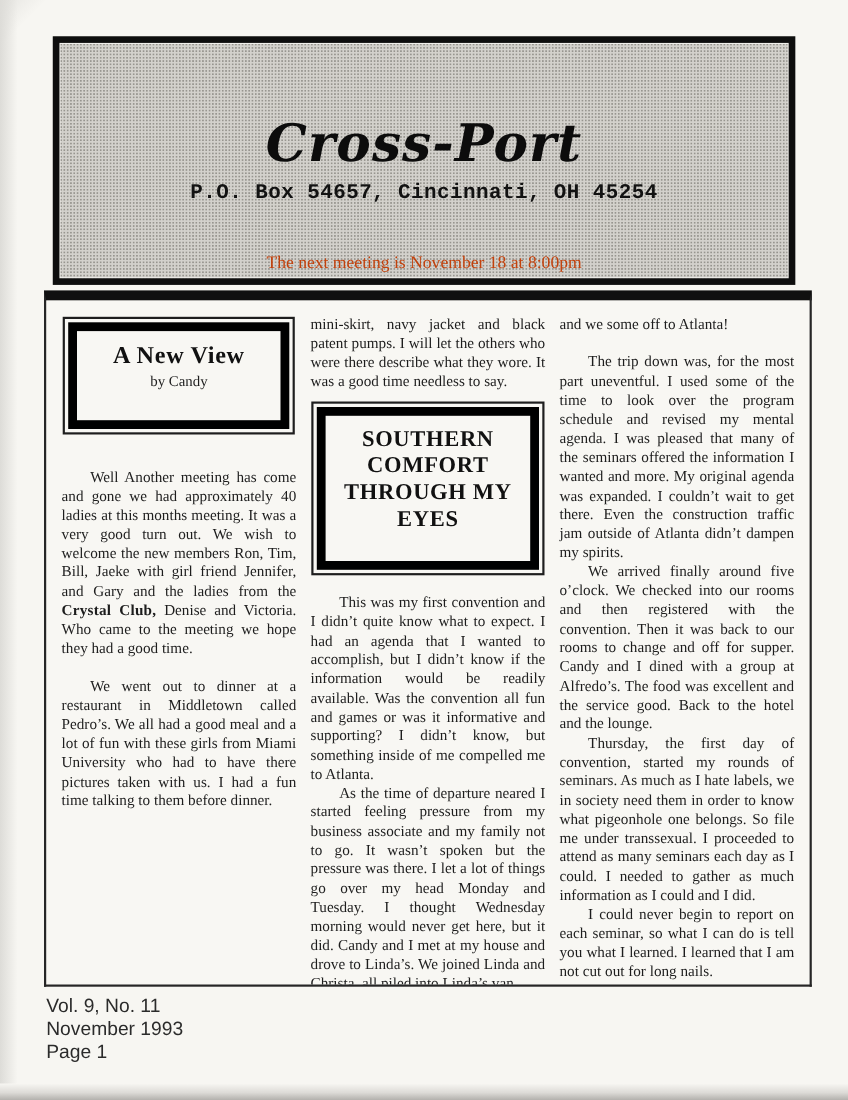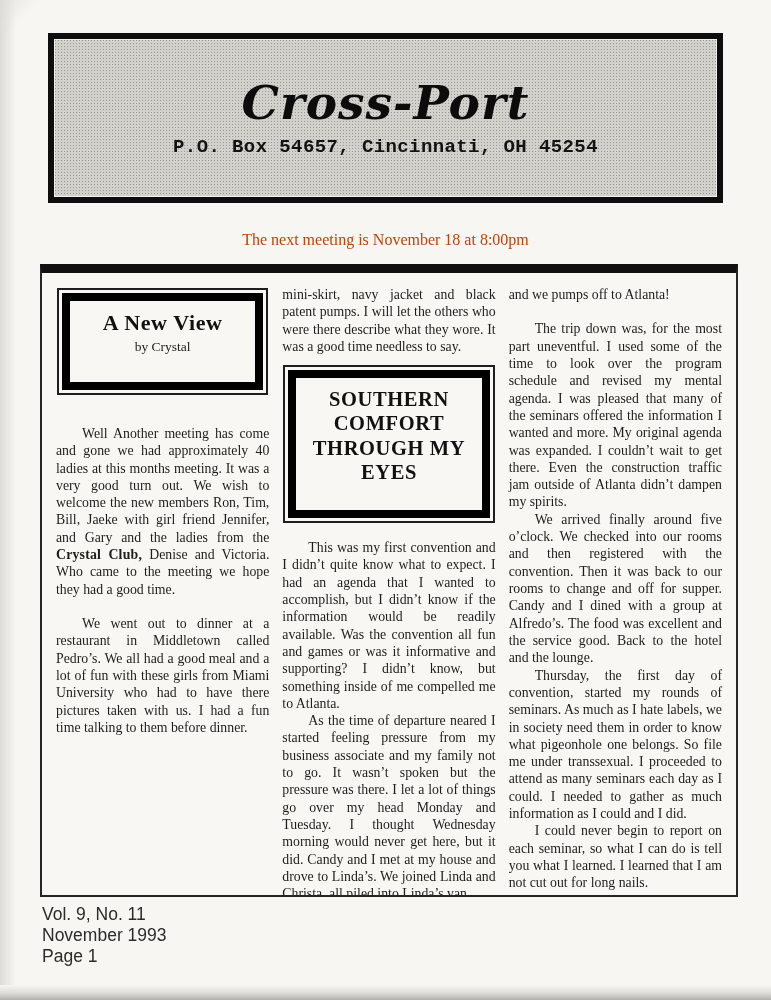--- a/index.html
+++ b/index.html
@@ -12,21 +12,21 @@
       linear-gradient(135deg, #e6e5e1 0px, rgba(255,255,255,0) 30px),
       #f7f6f2;
     font-family: "Liberation Serif", serif;
     color: #1c1c1c;
   }
 
   
   .masthead {
     position: absolute;
     left: 48px; top: 33px;
-    width: 675px; height: 170px;
+    width: 675px; height: 226px;
     box-sizing: border-box;
     border: 6px solid #0e0e0e;
     background-color: #d3d1cc;
     background-image: radial-gradient(circle, #97958f 0.8px, rgba(0,0,0,0) 1px);
     background-size: 3px 3px;
     display: flex;
     flex-direction: column;
     align-items: center;
     justify-content: center;
     box-shadow: 0 0 0 1px #f1f0ec inset;
@@ -149,41 +149,41 @@
     <div class="mh-address">P.O. Box 54657, Cincinnati, OH  45254</div>
   </div>
 
   <div class="meeting-notice">The next meeting is November 18 at 8:00pm</div>
 
   <div class="body-box">
     <div class="col">
         <div class="headline-box">
           <div class="hb-inner">
             <div class="hb-title-line">A New View</div>
-            <div class="hb-byline">by Crystal</div>
+            <div class="hb-byline">by Candy</div>
           </div>
         </div>
         <p>Well Another meeting has come and gone we had approximately 40 ladies at this months meeting.  It was a very good turn out.  We wish to welcome the new members Ron, Tim, Bill, Jaeke with girl friend Jennifer, and Gary and the ladies from the <b>Crystal Club,</b> Denise and Victoria.  Who came to the meeting we hope they had a good time.</p>
         <p class="gap">We went out to dinner at a restaurant in Middletown called Pedro’s.  We all had a good meal and a lot of fun with these girls from Miami University who had to have there pictures taken with us. I had a fun time talking to them before dinner.</p>
       </div>
     <div class="col">
         <p class="no-indent">mini-skirt, navy jacket and black patent pumps.  I will let the others who were there describe what they wore.  It was a good time needless to say.</p>
         <div class="headline-box multiline">
           <div class="hb-inner">
             <div class="hb-title-line">SOUTHERN</div>
             <div class="hb-title-line">COMFORT</div>
             <div class="hb-title-line">THROUGH MY</div>
             <div class="hb-title-line">EYES</div>
           </div>
         </div>
         <p>This was my first convention and I didn’t quite know what to expect. I had an agenda that I wanted to accomplish, but I didn’t know if the information would be readily available.  Was the convention all fun and games or was it informative and supporting? I didn’t know, but something inside of me compelled me to Atlanta.</p>
         <p>As the time of departure neared I started feeling pressure from my business associate and my family not to go. It wasn’t spoken but the pressure was there. I let a lot of things go over my head Monday and Tuesday. I thought Wednesday morning would never get here, but it did. Candy and I met at my house and drove to Linda’s.  We joined Linda and Christa, all piled into Linda’s van</p>
       </div>
     <div class="col">
-        <p class="no-indent">and we pumps off to Atlanta!</p>
+        <p class="no-indent">and we some off to Atlanta!</p>
         <p class="gap">The trip down was, for the most part uneventful. I used some of the time to look over the program schedule and revised my mental agenda. I was pleased that many of the seminars offered the information I wanted and more. My original agenda was expanded. I couldn’t wait to get there. Even the construction traffic jam outside of Atlanta didn’t dampen my spirits.</p>
         <p>We arrived finally around five o’clock.  We checked into our rooms and then registered with the convention. Then it was back to our rooms to change and off for supper. Candy and I dined with a group at Alfredo’s. The food was excellent and the service good. Back to the hotel and the lounge.</p>
         <p>Thursday, the first day of convention, started my rounds of seminars. As much as I hate labels, we in society need them in order to know what pigeonhole one belongs. So file me under transsexual. I proceeded to attend as many seminars each day as I could. I needed to gather as much information as I could and I did.</p>
         <p>I could never begin to report on each seminar, so what I can do is tell you what I learned. I learned that I am not cut out for long nails.</p>
       </div>
   </div>
 
   <div class="footer">
     <span>Vol. 9, No. 11</span>
     <span>November 1993</span>

